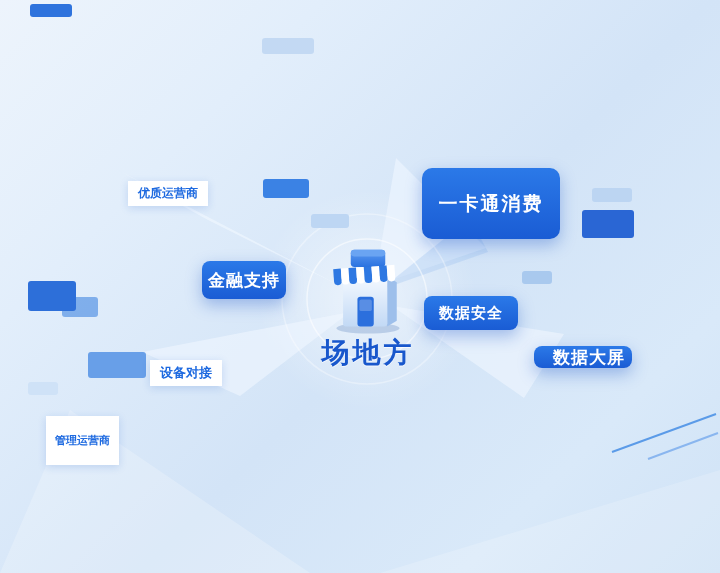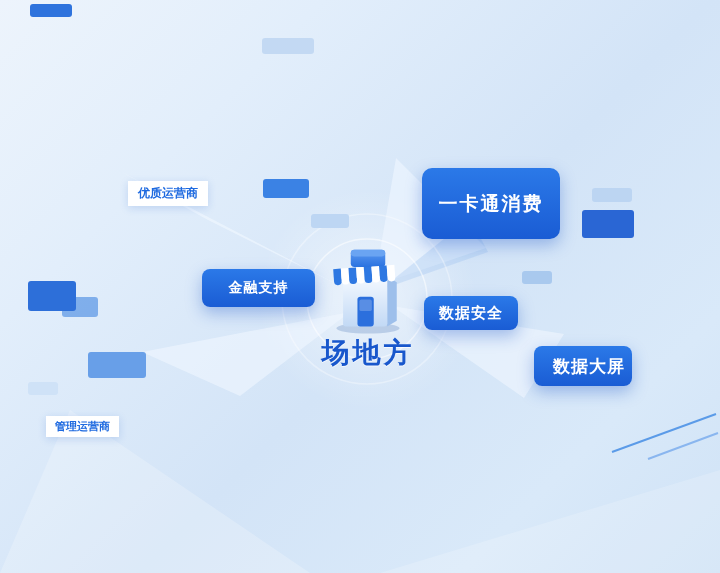--- a/index.html
+++ b/index.html
@@ -10,26 +10,26 @@
   }
   .fx{position:absolute;inset:0;z-index:1;}
   .deco{position:absolute;border-radius:3px;z-index:2;}
   .node{position:absolute;z-index:3;display:flex;align-items:center;justify-content:center;
         box-sizing:border-box;white-space:nowrap;cursor:default;}
   .tag{background:#ffffff;color:#1e6ae0;font-weight:700;border-radius:0;
        box-shadow:0 2px 8px rgba(30,90,200,0.18);padding:4px 10px;font-size:12px;}
   .btn{background:linear-gradient(180deg,#2b79e8 0%,#1a5cd4 100%);color:#ffffff;font-weight:700;
        border-radius:8px;box-shadow:0 6px 16px rgba(27,84,197,0.35);letter-spacing:1px;}
   .node-premium{left:128px;top:181px;}
-  .node-finance{left:202px;top:269px;width:113px;height:38px;font-size:14px;}
+  .node-finance{left:202px;top:261px;width:84px;height:38px;font-size:17px;}
   .node-card{left:378px;top:168px;width:138px;height:71px;font-size:19px;border-radius:10px;letter-spacing:2px;margin-left:44px;}
   .node-security{left:424px;top:296px;width:94px;height:34px;font-size:15px;}
-  .node-screen{left:534px;top:346px;width:98px;height:40px;font-size:17px;padding-left:12px;}
+  .node-screen{left:534px;top:346px;width:98px;height:22px;font-size:17px;padding-left:12px;}
   .node-device{left:150px;top:360px;font-size:13px;}
-  .node-manage{left:46px;top:416px;font-size:11px;padding:3px 9px;}
+  .node-manage{left:46px;top:416px;font-size:11px;padding:17px 9px;}
   .center-icon{position:absolute;left:322px;top:244px;width:92px;height:92px;z-index:4;}
   .center-label{position:absolute;left:310px;top:334px;width:116px;z-index:4;text-align:center;
        font-size:28px;font-weight:800;color:#1857cc;letter-spacing:3px;
        text-shadow:0 1px 0 rgba(255,255,255,0.7);}
 </style>
 </head>
 <body>
 
 <div class="stage">
 
@@ -84,20 +84,23 @@
   </div>
 
   <div class="node btn node-security">
     <span>数据安全</span>
   </div>
 
   <div class="node btn node-screen">
     <span>数据大屏</span>
   </div>
 
+  <div class="node tag node-device">
+    <span>设备对接</span>
+  </div>
 
   <div class="node tag node-manage">
     <span>管理运营商</span>
   </div>
 
   <svg class="center-icon" viewBox="0 0 96 92">
     <defs>
       <linearGradient id="bodyG" x1="0" y1="0" x2="0" y2="1">
         <stop offset="0" stop-color="#f4f9ff"></stop>
           <stop offset="1" stop-color="#c2d9f5"></stop>

